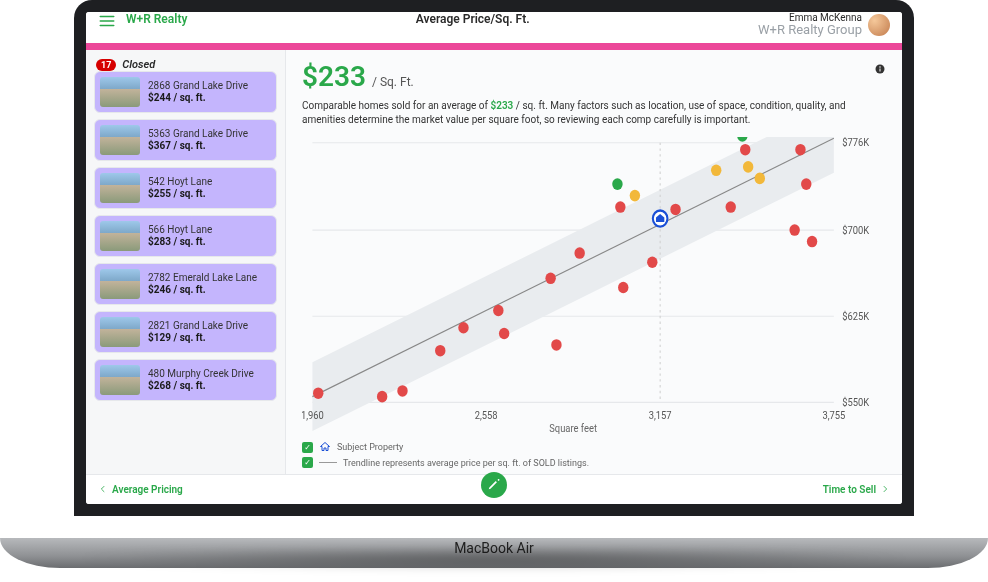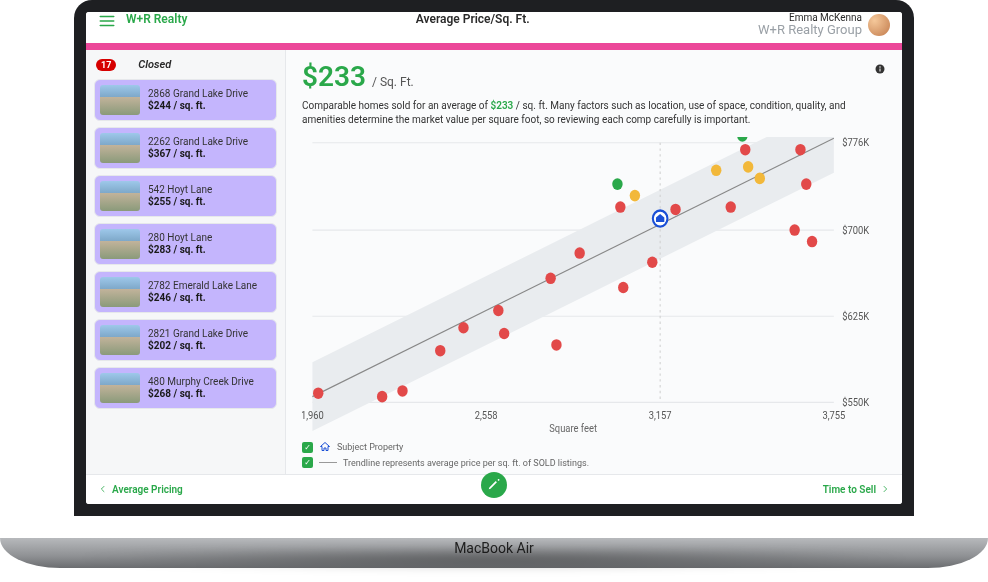--- a/index.html
+++ b/index.html
@@ -42,21 +42,21 @@
   .user-block { display: flex; align-items: center; gap: 6px; font-size: 10px; color: #2a2a2a; }
   .user-text { text-align: right; line-height: 1.1; }
   .user-sub { color: #9aa0a6; font-size: 13px; }
   .avatar { width: 22px; height: 22px; border-radius: 50%; background: radial-gradient(circle at 30% 30%, #f5c89a, #c27b4c); }
 
   
   .body { flex: 1; display: flex; overflow: hidden; }
 
   
   .sidebar { width: 200px; background: #f6f7f8; border-right: 1px solid #e6e8eb; padding: 8px; overflow-y: hidden; }
-  .sidebar-head { display: flex; align-items: center; gap: 22px; margin-bottom: 8px; padding: 0 2px; }
+  .sidebar-head { display: flex; align-items: center; gap: 6px; margin-bottom: 0; padding: 0 2px; }
   .badge { background: #d60000; color: #fff; border-radius: 8px; font-size: 9px; font-weight: 700; padding: 1px 5px; }
   .sidebar-head-label { font-size: 11px; font-weight: 600; color: #2a2a2a; font-style: italic; }
   .card {
     background: #c4b5fd; border: 1px solid #e6e8eb; border-radius: 6px;
     display: flex; align-items: center; gap: 8px; padding: 5px; margin-bottom: 6px;
     cursor: pointer;
   }
   .thumb { width: 40px; height: 30px; border-radius: 3px; background: linear-gradient(#9ec8ea, #7ea8c9 40%, #c2b39b 40%, #8a9a7a 100%); flex-shrink: 0; }
   .card-text { display: flex; flex-direction: column; line-height: 1.2; }
   .addr { font-size: 10px; color: #333; }
@@ -134,50 +134,50 @@
               <div class="card">
     <div class="thumb"></div>
     <div class="card-text">
       <span class="addr">2868 Grand Lake Drive</span>
       <span class="price">$244 / sq. ft.</span>
     </div>
               </div>
               <div class="card">
     <div class="thumb"></div>
     <div class="card-text">
-      <span class="addr">2262 Grand Lake Drive</span>
+      <span class="addr">5363 Grand Lake Drive</span>
       <span class="price">$367 / sq. ft.</span>
     </div>
               </div>
               <div class="card">
     <div class="thumb"></div>
     <div class="card-text">
       <span class="addr">542 Hoyt Lane</span>
       <span class="price">$255 / sq. ft.</span>
     </div>
               </div>
               <div class="card">
     <div class="thumb"></div>
     <div class="card-text">
-      <span class="addr">280 Hoyt Lane</span>
+      <span class="addr">566 Hoyt Lane</span>
       <span class="price">$283 / sq. ft.</span>
     </div>
               </div>
               <div class="card">
     <div class="thumb"></div>
     <div class="card-text">
       <span class="addr">2782 Emerald Lake Lane</span>
       <span class="price">$246 / sq. ft.</span>
     </div>
               </div>
               <div class="card">
     <div class="thumb"></div>
     <div class="card-text">
       <span class="addr">2821 Grand Lake Drive</span>
-      <span class="price">$202 / sq. ft.</span>
+      <span class="price">$129 / sq. ft.</span>
     </div>
               </div>
               <div class="card">
     <div class="thumb"></div>
     <div class="card-text">
       <span class="addr">480 Murphy Creek Drive</span>
       <span class="price">$268 / sq. ft.</span>
     </div>
               </div>
             </div>

